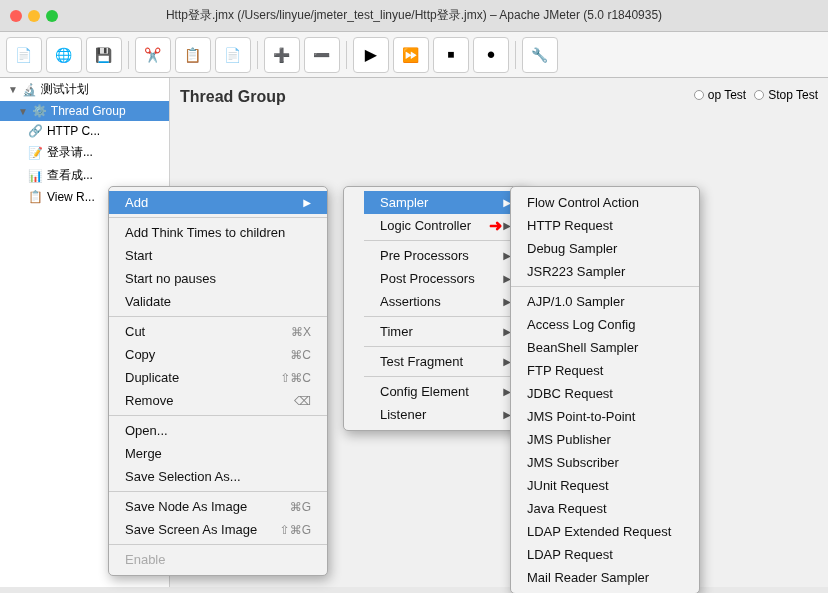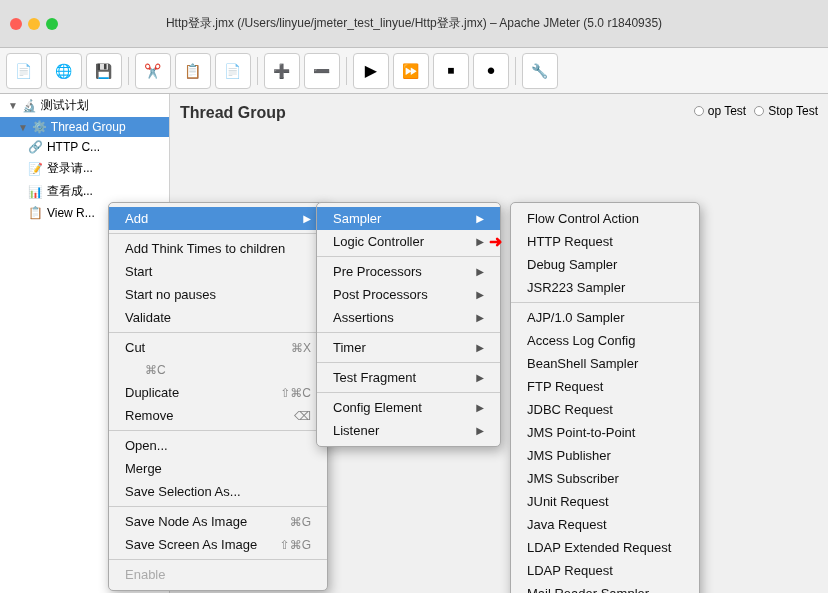--- a/index.html
+++ b/index.html
@@ -9,21 +9,21 @@
       background: #e8e8e8;
       font-family: -apple-system, BlinkMacSystemFont, "Helvetica Neue", Arial, sans-serif;
       font-size: 13px;
       overflow: hidden;
       position: relative;
     }
 
     
     .title-bar {
       background: #e0e0e0;
-      height: 48px;
+      height: 32px;
       display: flex;
       align-items: center;
       border-bottom: 1px solid #c0c0c0;
       padding: 0 10px;
       position: relative;
     }
     .traffic-lights {
       display: flex;
       gap: 6px;
       margin-right: 10px;
@@ -295,20 +295,21 @@
       </div>
       <div class="menu-item">
         <span class="menu-item-label">Validate</span>
       </div>
       <div class="menu-separator"></div>
       <div class="menu-item">
         <span class="menu-item-label">Cut</span>
         <span class="menu-item-shortcut">⌘X</span>
       </div>
       <div class="menu-item">
+        <span class="menu-item-label">Copy</span>
         <span class="menu-item-shortcut">⌘C</span>
       </div>
       <div class="menu-item">
         <span class="menu-item-label">Duplicate</span>
         <span class="menu-item-shortcut">⇧⌘C</span>
       </div>
       <div class="menu-item">
         <span class="menu-item-label">Remove</span>
         <span class="menu-item-shortcut">⌫</span>
       </div>
@@ -331,21 +332,21 @@
         <span class="menu-item-label">Save Screen As Image</span>
         <span class="menu-item-shortcut">⇧⌘G</span>
       </div>
       <div class="menu-separator"></div>
       <div class="menu-item disabled">
         <span class="menu-item-label">Enable</span>
       </div>
 
     </div>
 
-    <div class="menu" style="left: 316px; top: 108px; min-width: 185px;">
+    <div class="menu" style="left: 343px; top: 108px; min-width: 185px; padding-left: 20px;">
       <div class="menu-item highlighted">
         <span class="menu-item-label">Sampler</span>
         <span class="menu-item-arrow">▶</span>
       </div>
       <div class="menu-item">
         <span class="menu-item-label">Logic Controller</span>
         <span class="menu-item-arrow">▶</span>
       </div>
       <div class="menu-separator"></div>
       <div class="menu-item">

